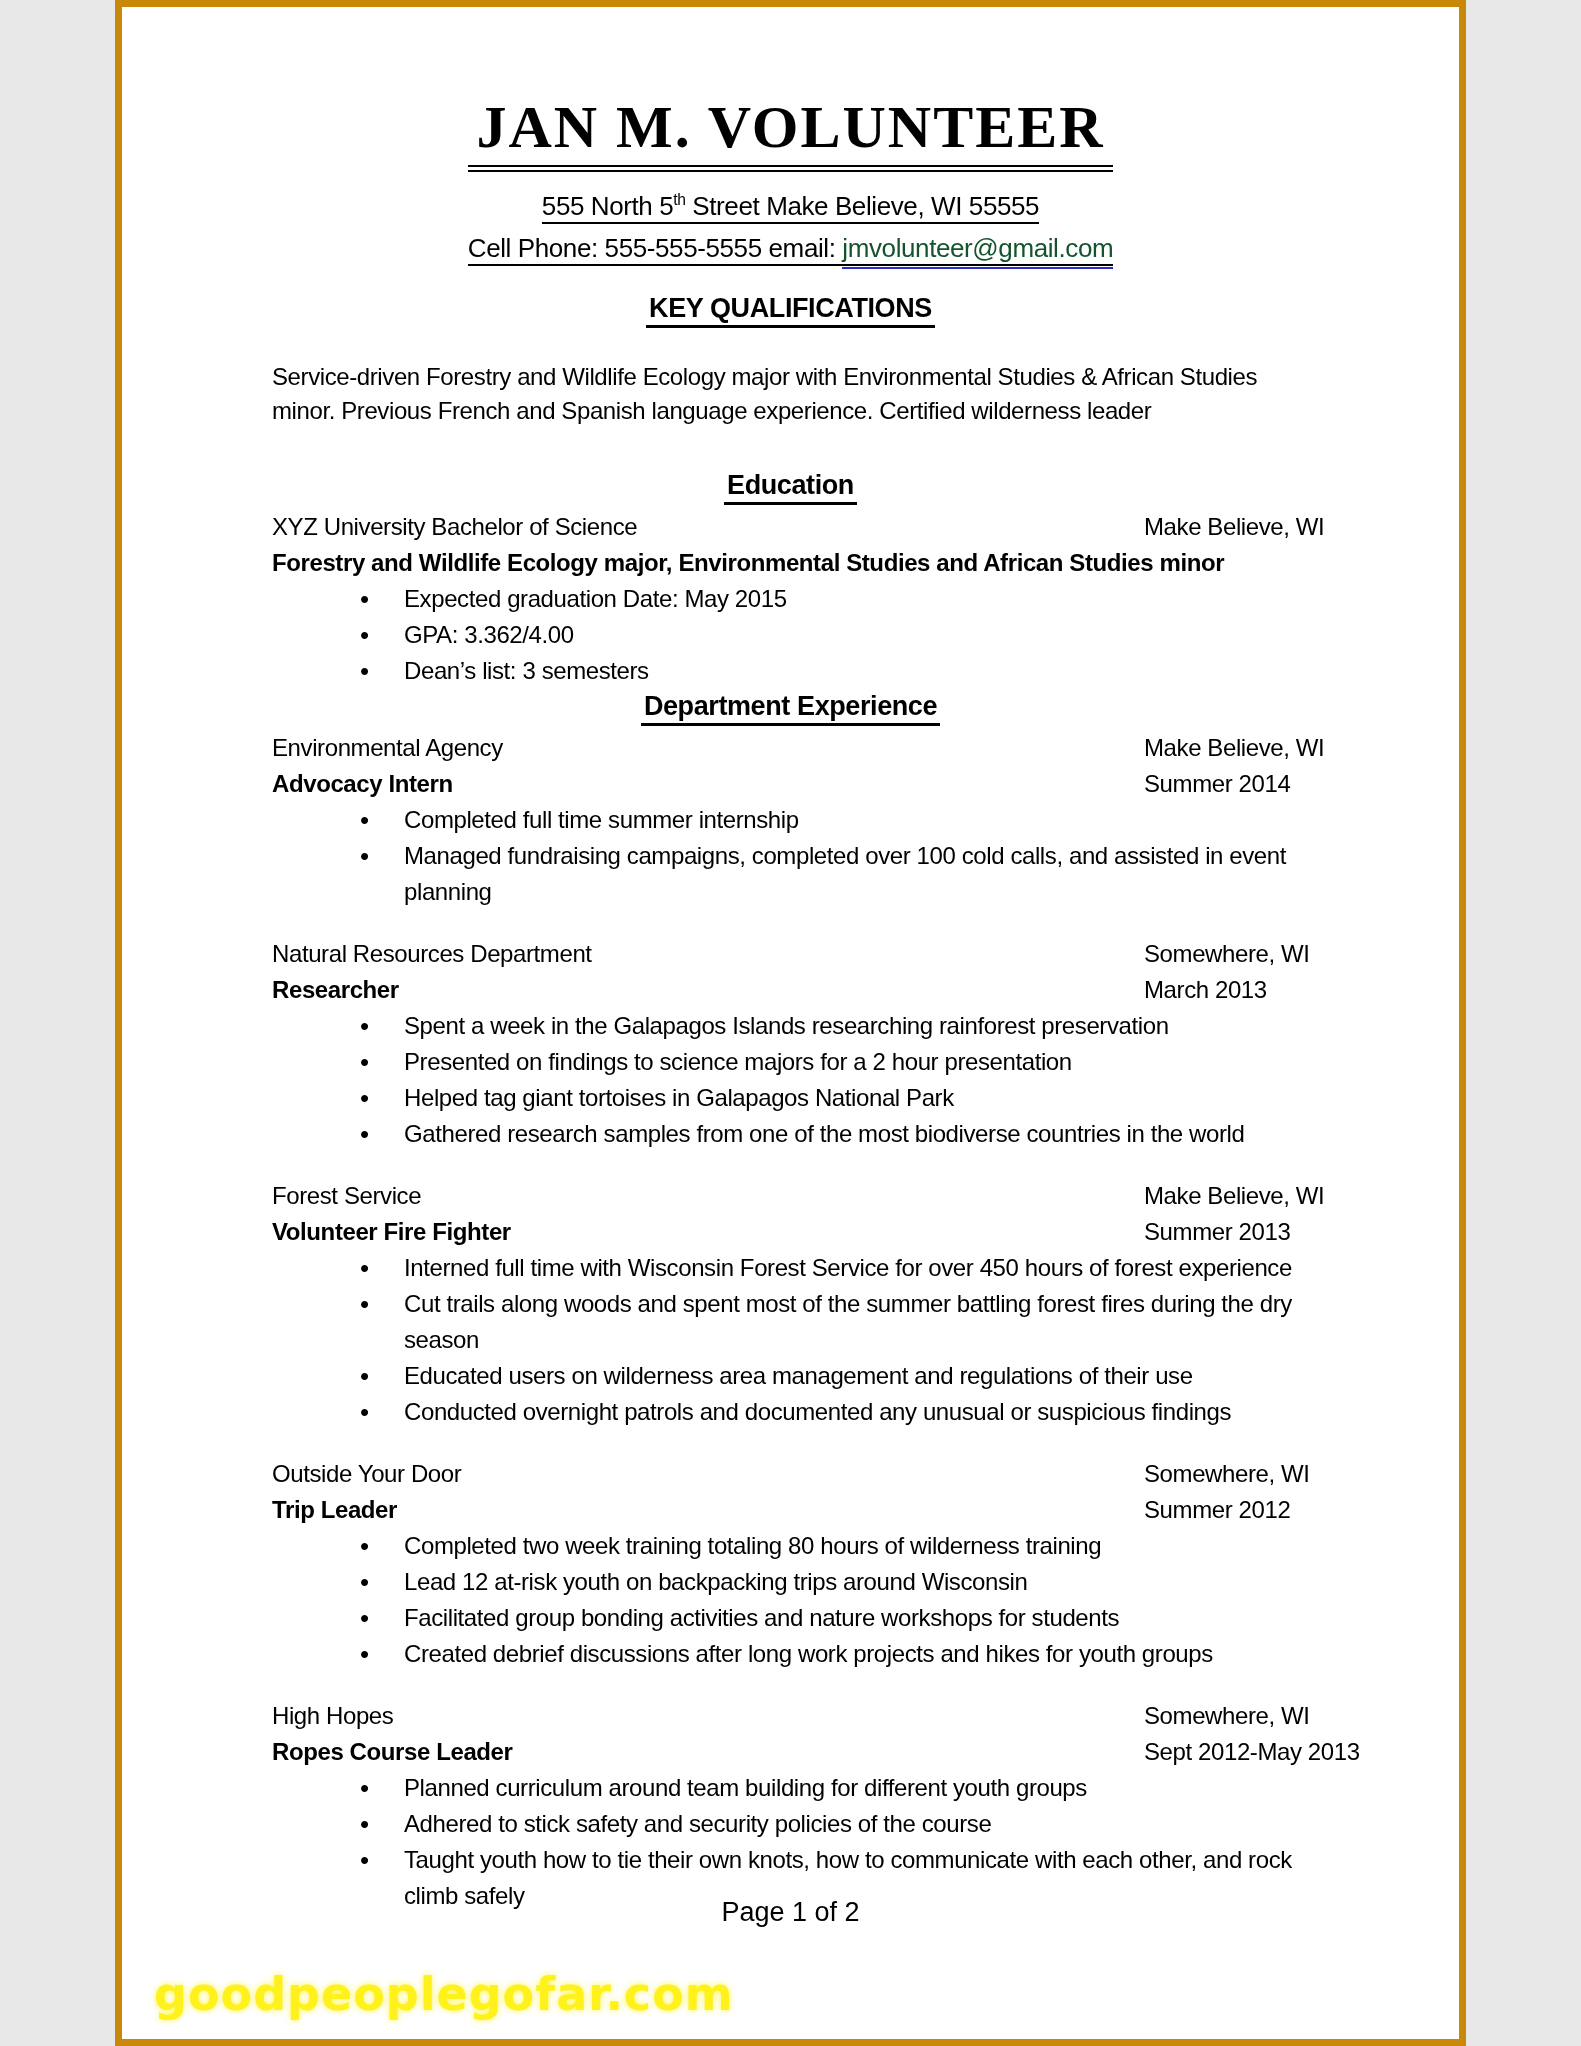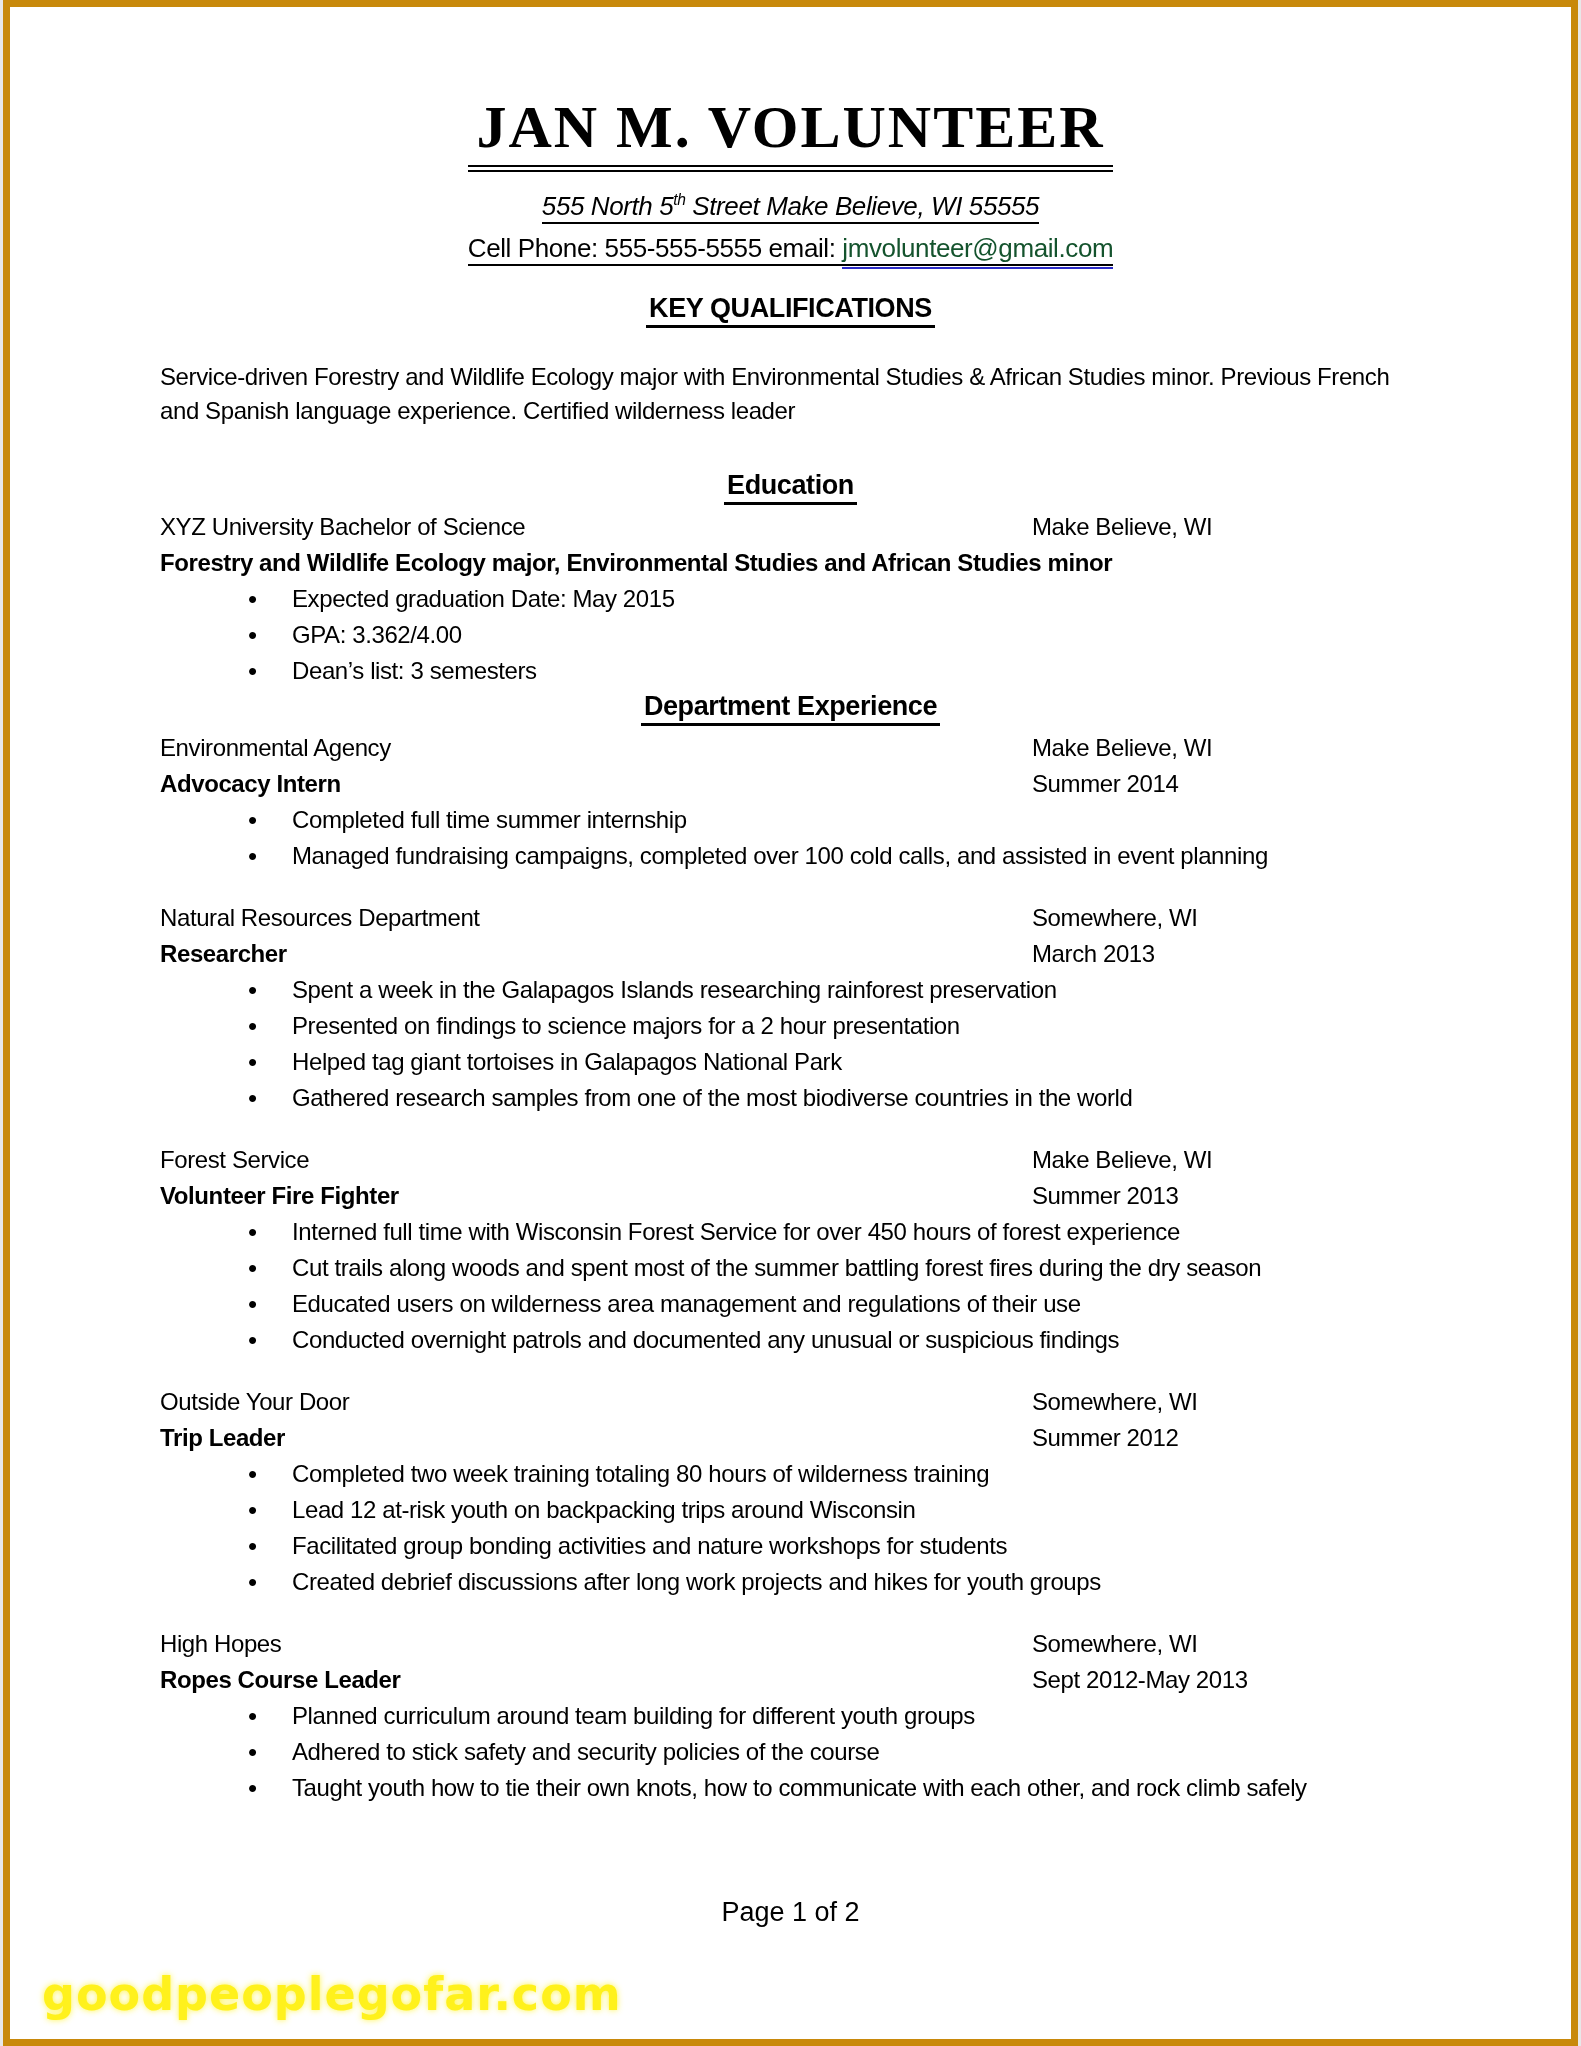--- a/index.html
+++ b/index.html
@@ -1,18 +1,18 @@
 <!DOCTYPE html>
 <html><head>
 <meta charset="utf-8">
 <style>
   html,body { margin:0; padding:0; background:#e8e8e8; }
   .page {
     position:relative;
-    width:1575px; height:2046px;
+    width:1351px; height:2046px;
     box-sizing:border-box;
     margin:0 auto;
     background:#ffffff;
     border:7px solid #C8890B;
     font-family:"Liberation Sans", sans-serif;
     color:#000;
     overflow:hidden;
   }
   .content { padding:86px 150px 0 150px; font-size:24px; letter-spacing:-0.4px; line-height:36px; }
 
@@ -21,21 +21,21 @@
   .name {
     display:inline-block;
     font-family:"Liberation Serif", serif;
     font-weight:bold;
     font-size:60px;
     letter-spacing:2px;
     border-bottom:7px double #000;
     padding:0 8px 3px 8px;
     white-space:nowrap;
   }
-  .addr-line { text-align:center; font-size:26px; margin-top:12px; line-height:32px;font-style:italic; }
+  .addr-line { text-align:center; font-size:26px; margin-top:12px; line-height:32px; }
   .addr-line .underlined { border-bottom:2px solid #000; padding-bottom:1px; }
   .addr-line sup { font-size:60%; vertical-align:super; }
   .contact-line { text-align:center; font-size:26px; margin-top:10px; line-height:32px; }
   .email-link {
     color:#14532d; text-decoration:none; cursor:pointer;
     border-bottom:2px solid #2B2BC8; padding-bottom:4px;
   }
 
   
   .section-heading { text-align:center; font-weight:bold; line-height:normal; }

